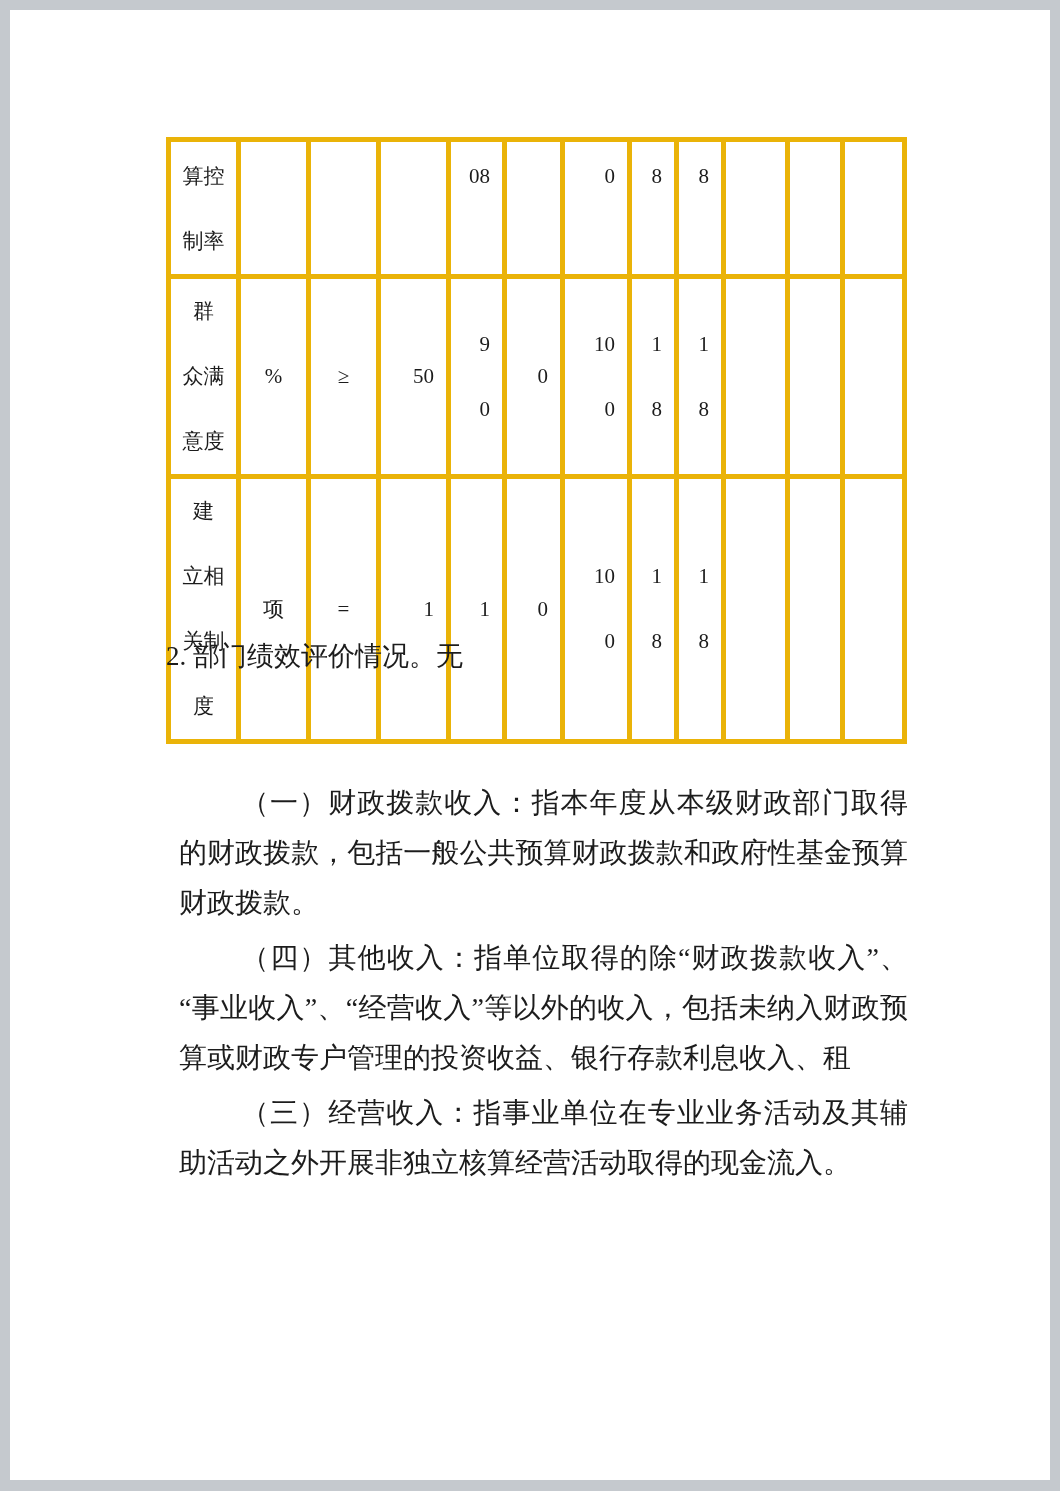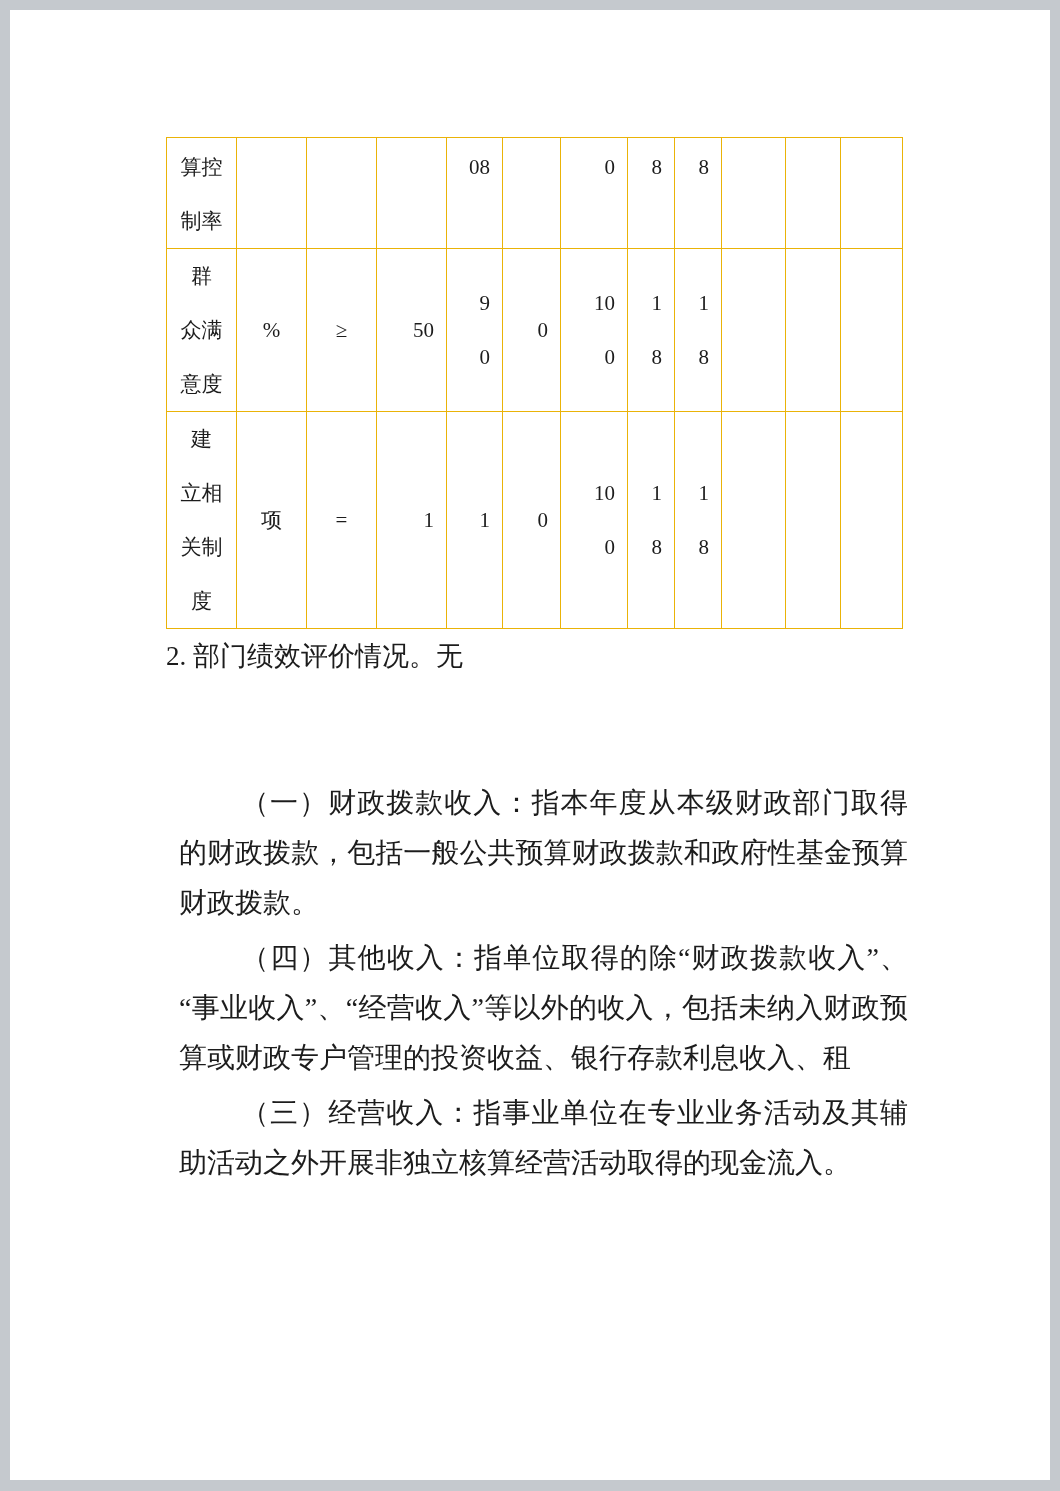--- a/index.html
+++ b/index.html
@@ -17,23 +17,23 @@
     background:#ffffff;
   }
   
   table.ind{
     position:absolute;left:156px;top:127px;
     border-collapse:collapse;table-layout:fixed;
     width:736px;
     font-size:21px;
   }
   table.ind td{
-    border:1px solid #eab308;
+    border:5px solid #eab308;
     padding:0;
-    line-height:54px;
+    line-height:65px;
     white-space:pre-line;
     vertical-align:middle;
     text-align:center;
     overflow:hidden;
   }
   table.ind td:nth-child(n+4):nth-child(-n+9){
     text-align:right;
     padding-right:12px;
   }
   tr.r0{height:97px;}

